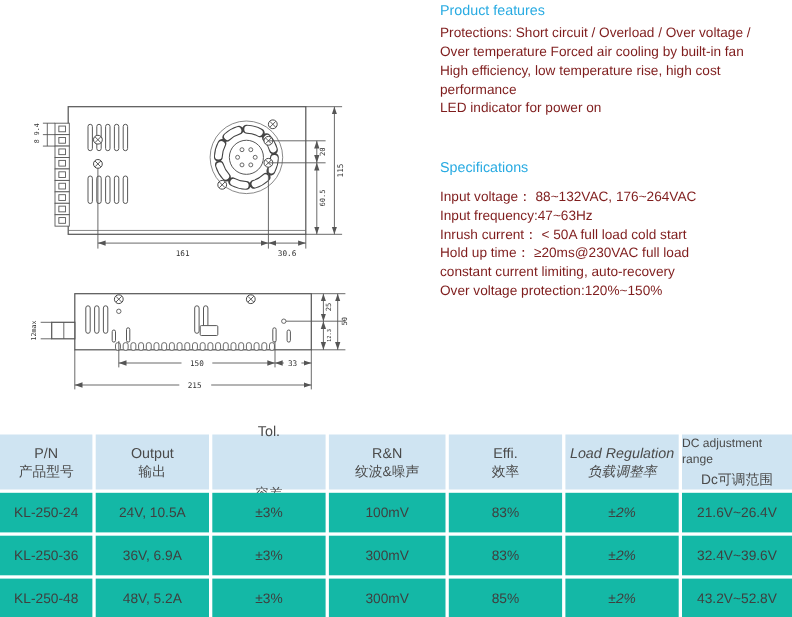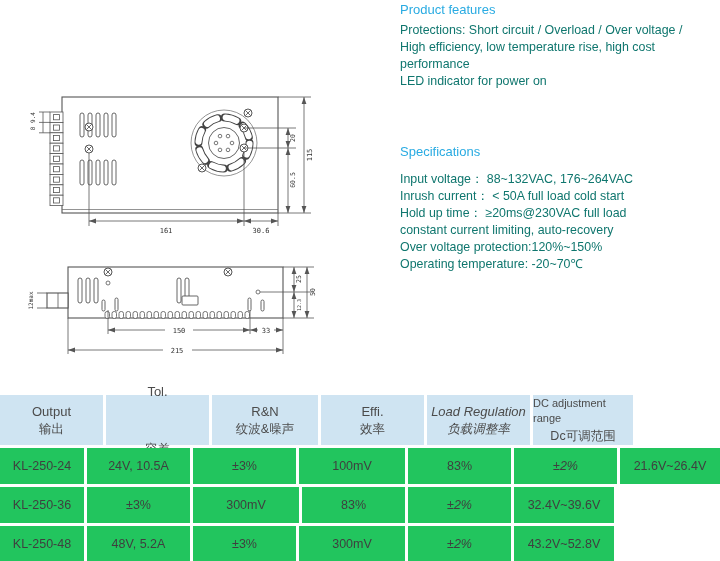--- a/index.html
+++ b/index.html
@@ -4,38 +4,38 @@
 <style>
   html,body{margin:0;padding:0;background:#fff;}
   body{width:720px;height:561px;position:relative;overflow:hidden;
        font-family:"Liberation Sans",sans-serif;-webkit-font-smoothing:antialiased;}
 
   
   .textblock{position:absolute;left:400px;width:320px;}
   .features{top:2px;}
   .specs{top:144px;}
   .sec-heading{font-size:13px;color:#29abe2;margin:0 0 5px 0;font-weight:normal;}
-  .txt-line{font-size:12.4px;color:#0f766e;line-height:17px;white-space:nowrap;}
+  .txt-line{font-size:12.4px;color:#7f1d1d;line-height:17px;white-space:nowrap;}
 
   
   .drawing{position:absolute;}
   #topview{left:15px;top:80px;}
   #sideview{left:15px;top:248px;}
   svg text{font-family:"DejaVu Sans Mono",monospace;fill:#333;}
   .dln{stroke:#555;stroke-width:1.1;fill:#fff;}
   .thin{stroke:#666;stroke-width:0.7;fill:none;}
   .dim{stroke:#555;stroke-width:0.8;fill:none;}
 
   
   .ptable{position:absolute;left:0;top:395px;width:720px;}
   .t-head{display:flex;gap:3px;height:50px;}
   .t-row{display:flex;gap:3px;height:36px;margin-top:3px;}
   .th{background:#cfe4f2;display:flex;flex-direction:column;justify-content:center;
       align-items:center;color:#4b4b4b;}
-  .td{background:#22c55e;display:flex;justify-content:center;align-items:center;
+  .td{background:#14b8a6;display:flex;justify-content:center;align-items:center;
       font-size:12.5px;color:#3f3f3f;}
   .en{font-size:13px;line-height:15px;}
   .cn{font-size:12.5px;line-height:15px;margin-top:3px;}
   .t-head .th:last-child .en{font-size:11px;}
   .c0{flex:0 0 84px;} .c1{flex:0 0 103px;text-align:center;} .c2{flex:0 0 103px;gap:40px;} .c3{flex:0 0 106px;}
   .c4{flex:0 0 103px;} .c5{flex:0 0 103px;font-style:italic;} .c6{flex:0 0 100px;}
 </style>
 </head>
 <body>
 
@@ -234,37 +234,42 @@
     <text x="251" y="85" text-anchor="middle" font-size="7">33</text>
     <line class="dim" x1="53" y1="102" x2="148" y2="102" marker-start="url(#ah2)"></line>
     <line class="dim" x1="177" y1="102" x2="268" y2="102" marker-end="url(#ah2)"></line>
     <text x="162" y="105" text-anchor="middle" font-size="7">215</text>
   </g>
 </svg>
 
 <div class="textblock features">
   <h3 class="sec-heading">Product features</h3>
   <div class="txt-line">Protections: Short circuit / Overload / Over voltage /</div>
+  <div class="txt-line">Over temperature Forced air cooling by built-in fan</div>
   <div class="txt-line">High efficiency, low temperature rise, high cost</div>
   <div class="txt-line">performance</div>
   <div class="txt-line">LED indicator for power on</div>
 </div>
 
 <div class="textblock specs">
   <h3 class="sec-heading" style="margin-bottom:12px;">Specifications</h3>
   <div class="txt-line">Input voltage：  88~132VAC, 176~264VAC</div>
+  <div class="txt-line">Input frequency:47~63Hz</div>
   <div class="txt-line">Inrush current：  &lt; 50A full load cold start</div>
   <div class="txt-line">Hold up time：  ≥20ms@230VAC full load</div>
   <div class="txt-line">constant current limiting, auto-recovery</div>
   <div class="txt-line">Over voltage protection:120%~150%</div>
-  <div class="txt-line">Operating temperature:  -20~70℃</div>
 </div>
 
 <div class="ptable">
   <div class="t-head">
+    <div class="th c0">
+      <div class="en">P/N</div>
+      <div class="cn">产品型号</div>
+    </div>
     <div class="th c1">
       <div class="en">Output</div>
       <div class="cn">输出</div>
     </div>
     <div class="th c2">
       <div class="en">Tol.</div>
       <div class="cn">容差</div>
     </div>
     <div class="th c3">
       <div class="en">R&amp;N</div>
@@ -289,28 +294,30 @@
     <div class="td c1">24V, 10.5A</div>
     <div class="td c2">±3%</div>
     <div class="td c3">100mV</div>
     <div class="td c4">83%</div>
     <div class="td c5">±2%</div>
     <div class="td c6">21.6V~26.4V</div>
   </div>
 
   <div class="t-row">
     <div class="td c0">KL-250-36</div>
+    <div class="td c1">36V, 6.9A</div>
     <div class="td c2">±3%</div>
     <div class="td c3">300mV</div>
     <div class="td c4">83%</div>
     <div class="td c5">±2%</div>
     <div class="td c6">32.4V~39.6V</div>
   </div>
 
   <div class="t-row">
     <div class="td c0">KL-250-48</div>
     <div class="td c1">48V, 5.2A</div>
     <div class="td c2">±3%</div>
     <div class="td c3">300mV</div>
+    <div class="td c4">85%</div>
     <div class="td c5">±2%</div>
     <div class="td c6">43.2V~52.8V</div>
   </div>
 </div>
 
 </body></html>

